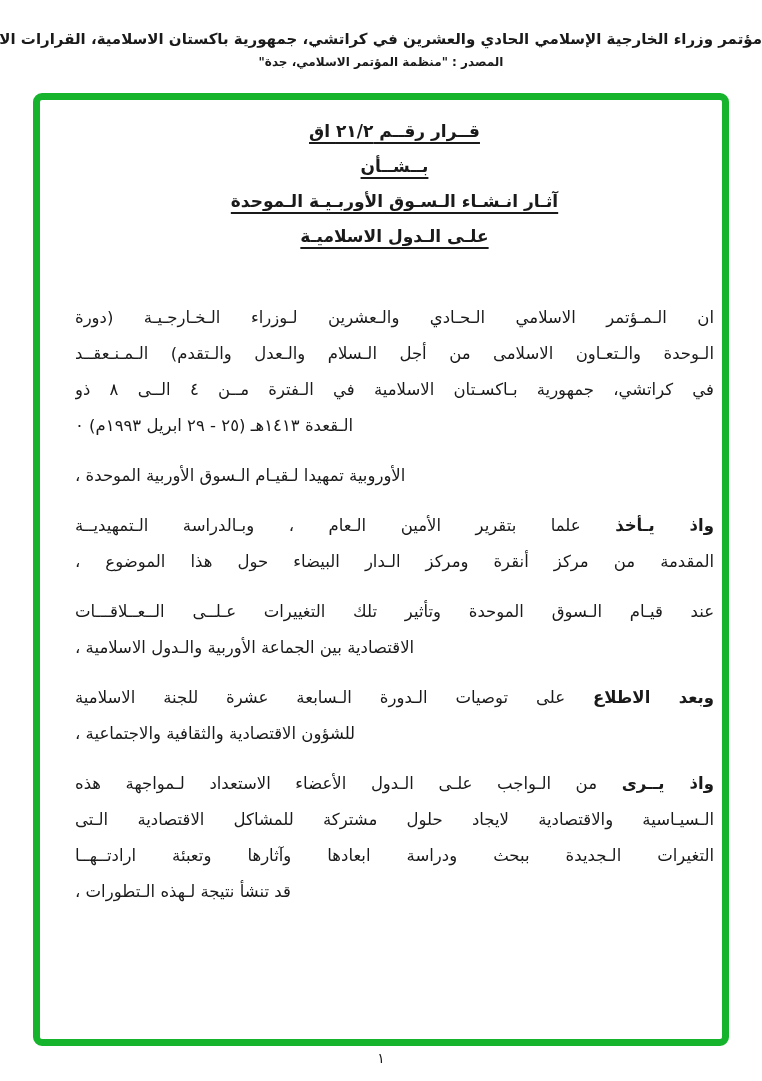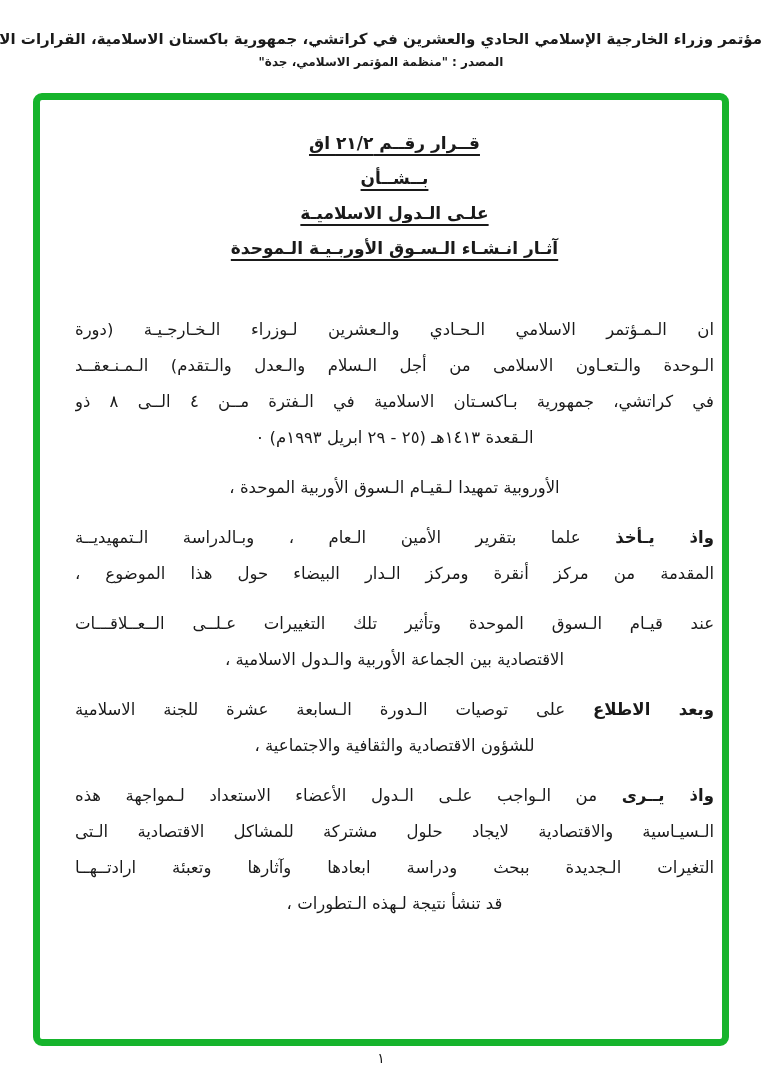--- a/index.html
+++ b/index.html
@@ -10,32 +10,32 @@
   }
   .header{position:absolute;top:30px;left:0;right:0;text-align:center;direction:rtl;}
   .header-line1{font-size:15px;font-weight:700;white-space:nowrap;}
   .header-line2{margin-top:7px;font-size:12px;font-weight:700;}
   .frame{
     position:absolute;left:33px;top:93px;width:682px;height:939px;
     border:7px solid var(--border-green,#16b42c);border-radius:9px;background:#fff;
   }
   .doc{
     position:absolute;top:0;left:0;right:0;bottom:0;
-    padding:26px 8px 0 35px;direction:rtl;overflow:hidden;
+    padding:14px 8px 0 35px;direction:rtl;overflow:hidden;
   }
   .title-block{width:100%;}
   .title-line{
     text-align:center;font-size:17px;font-weight:700;
     height:35px;line-height:35px;white-space:nowrap;
   }
   .title-line span{text-decoration:underline;text-underline-offset:5px;text-decoration-thickness:1.5px;}
   .body-block{margin-top:46px;font-size:16.5px;font-weight:500;}
   .para{margin:0 0 14px 0;}
   .line{
-    height:36px;line-height:36px;text-align:center;white-space:nowrap;
+    height:36px;line-height:36px;text-align:left;white-space:nowrap;
   }
   .line.j{text-align:justify;text-align-last:justify;text-justify:inter-word;white-space:normal;overflow:hidden;}
   .lead{
     font-weight:700;
     text-underline-offset:5px;text-decoration-thickness:1.5px;
   }
   .page-num{
     position:absolute;top:1050px;left:0;right:0;text-align:center;
     font-size:14px;font-weight:500;
   }
@@ -49,22 +49,22 @@
     <div class="header-line1">مؤتمر وزراء الخارجية الإسلامي الحادي والعشرين في كراتشي، جمهورية باكستان الاسلامية، القرارات الاقتصادية، القرار الرقم ٢١/٢ - أق</div>
     <div class="header-line2"><span>المصدر :</span> <span>"منظمة المؤتمر الاسلامي، جدة"</span></div>
   </div>
 
   <div class="frame">
     <div class="doc">
 
       <div class="title-block">
         <div class="title-line"><span>قــرار رقــم ٢١/٢ اق</span></div>
         <div class="title-line"><span>بــشــأن</span></div>
+        <div class="title-line"><span>آثـار انـشـاء الـسـوق الأوربـيـة الـموحدة</span></div>
         <div class="title-line"><span>علـى الـدول الاسلاميـة</span></div>
-        <div class="title-line"><span>آثـار انـشـاء الـسـوق الأوربـيـة الـموحدة</span></div>
       </div>
 
       <div class="body-block">
 
         <div class="para">
           <div class="line j"><span>ان الـمـؤتمر الاسلامي الـحـادي والـعشرين لـوزراء الـخـارجـيـة (دورة</span></div>
           <div class="line j"><span>الـوحدة والـتعـاون الاسلامى من أجل الـسلام والـعدل والـتقدم) الـمـنـعقــد</span></div>
           <div class="line j"><span>في كراتشي، جمهورية بـاكسـتان الاسلامية في الـفترة مــن ٤ الــى ٨ ذو</span></div>
           <div class="line"><span>الـقعدة ١٤١٣هـ (٢٥ - ٢٩ ابريل ١٩٩٣م) ٠</span></div>
         </div>

